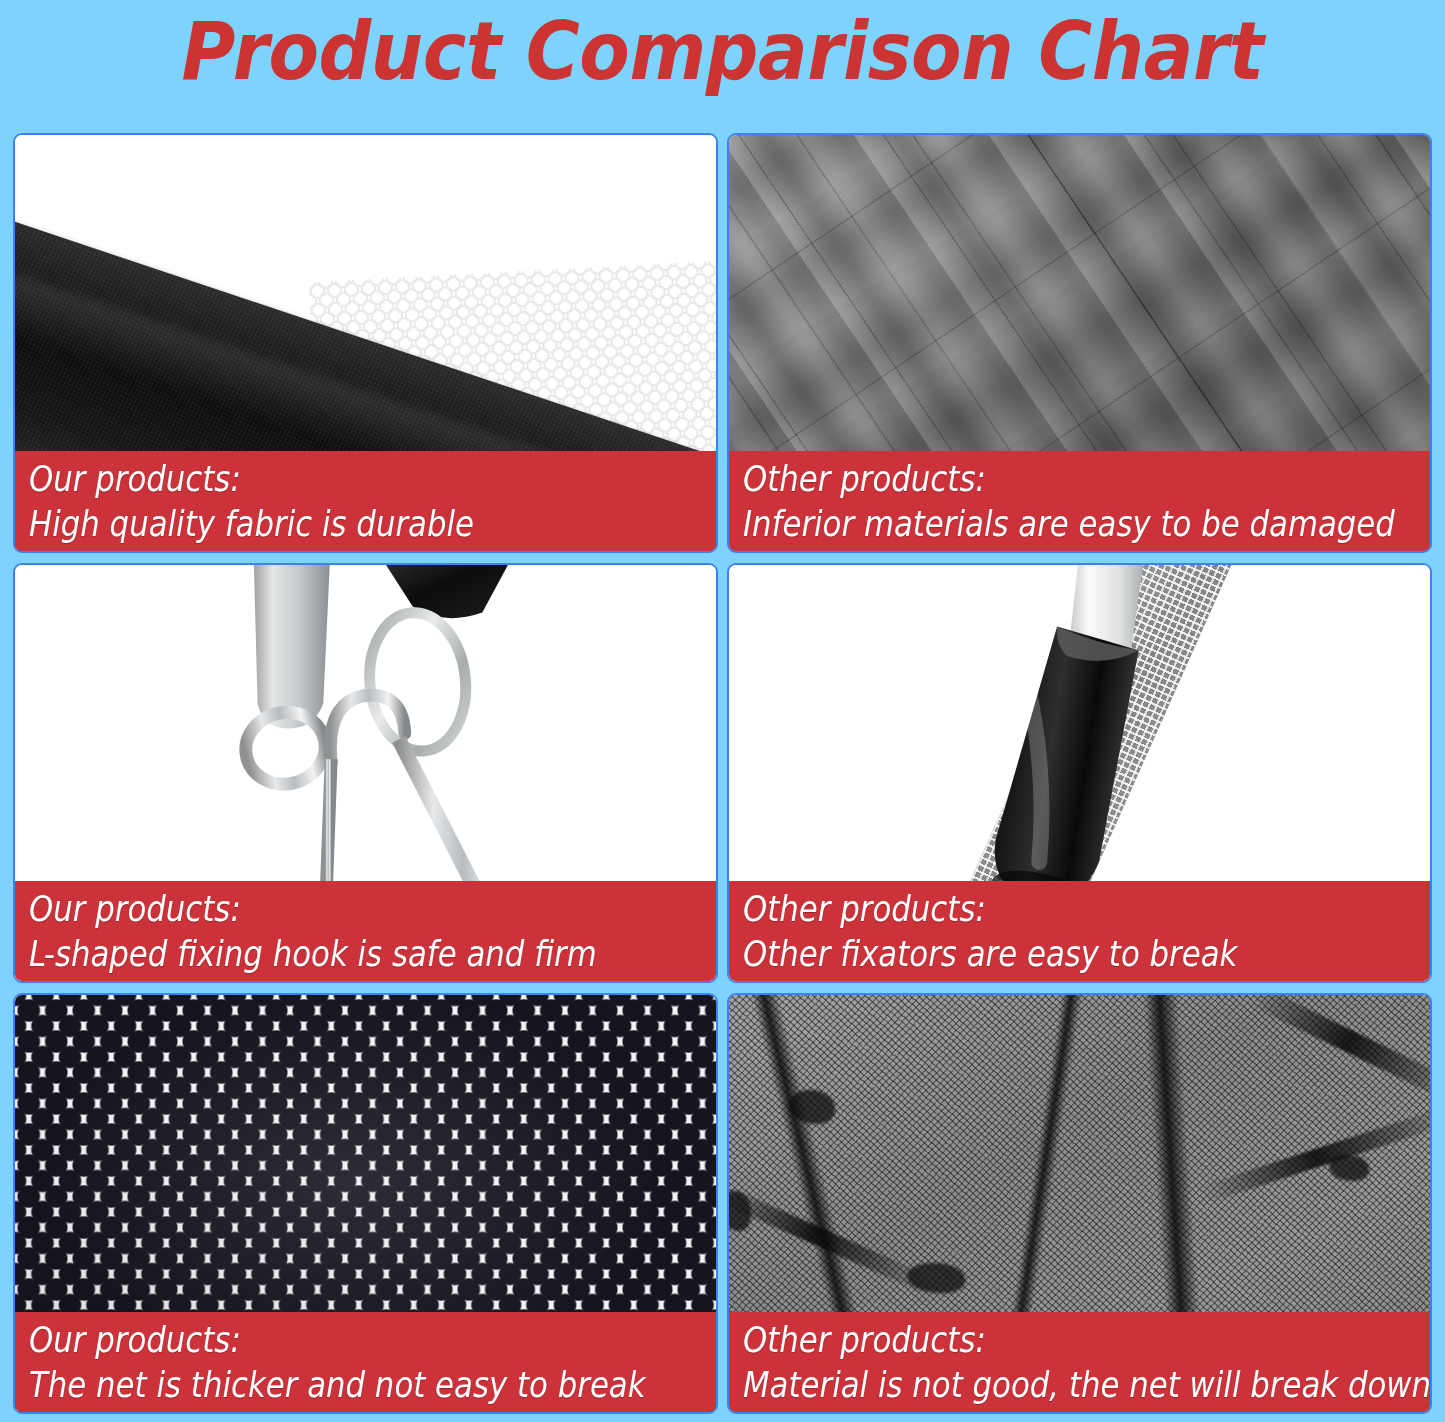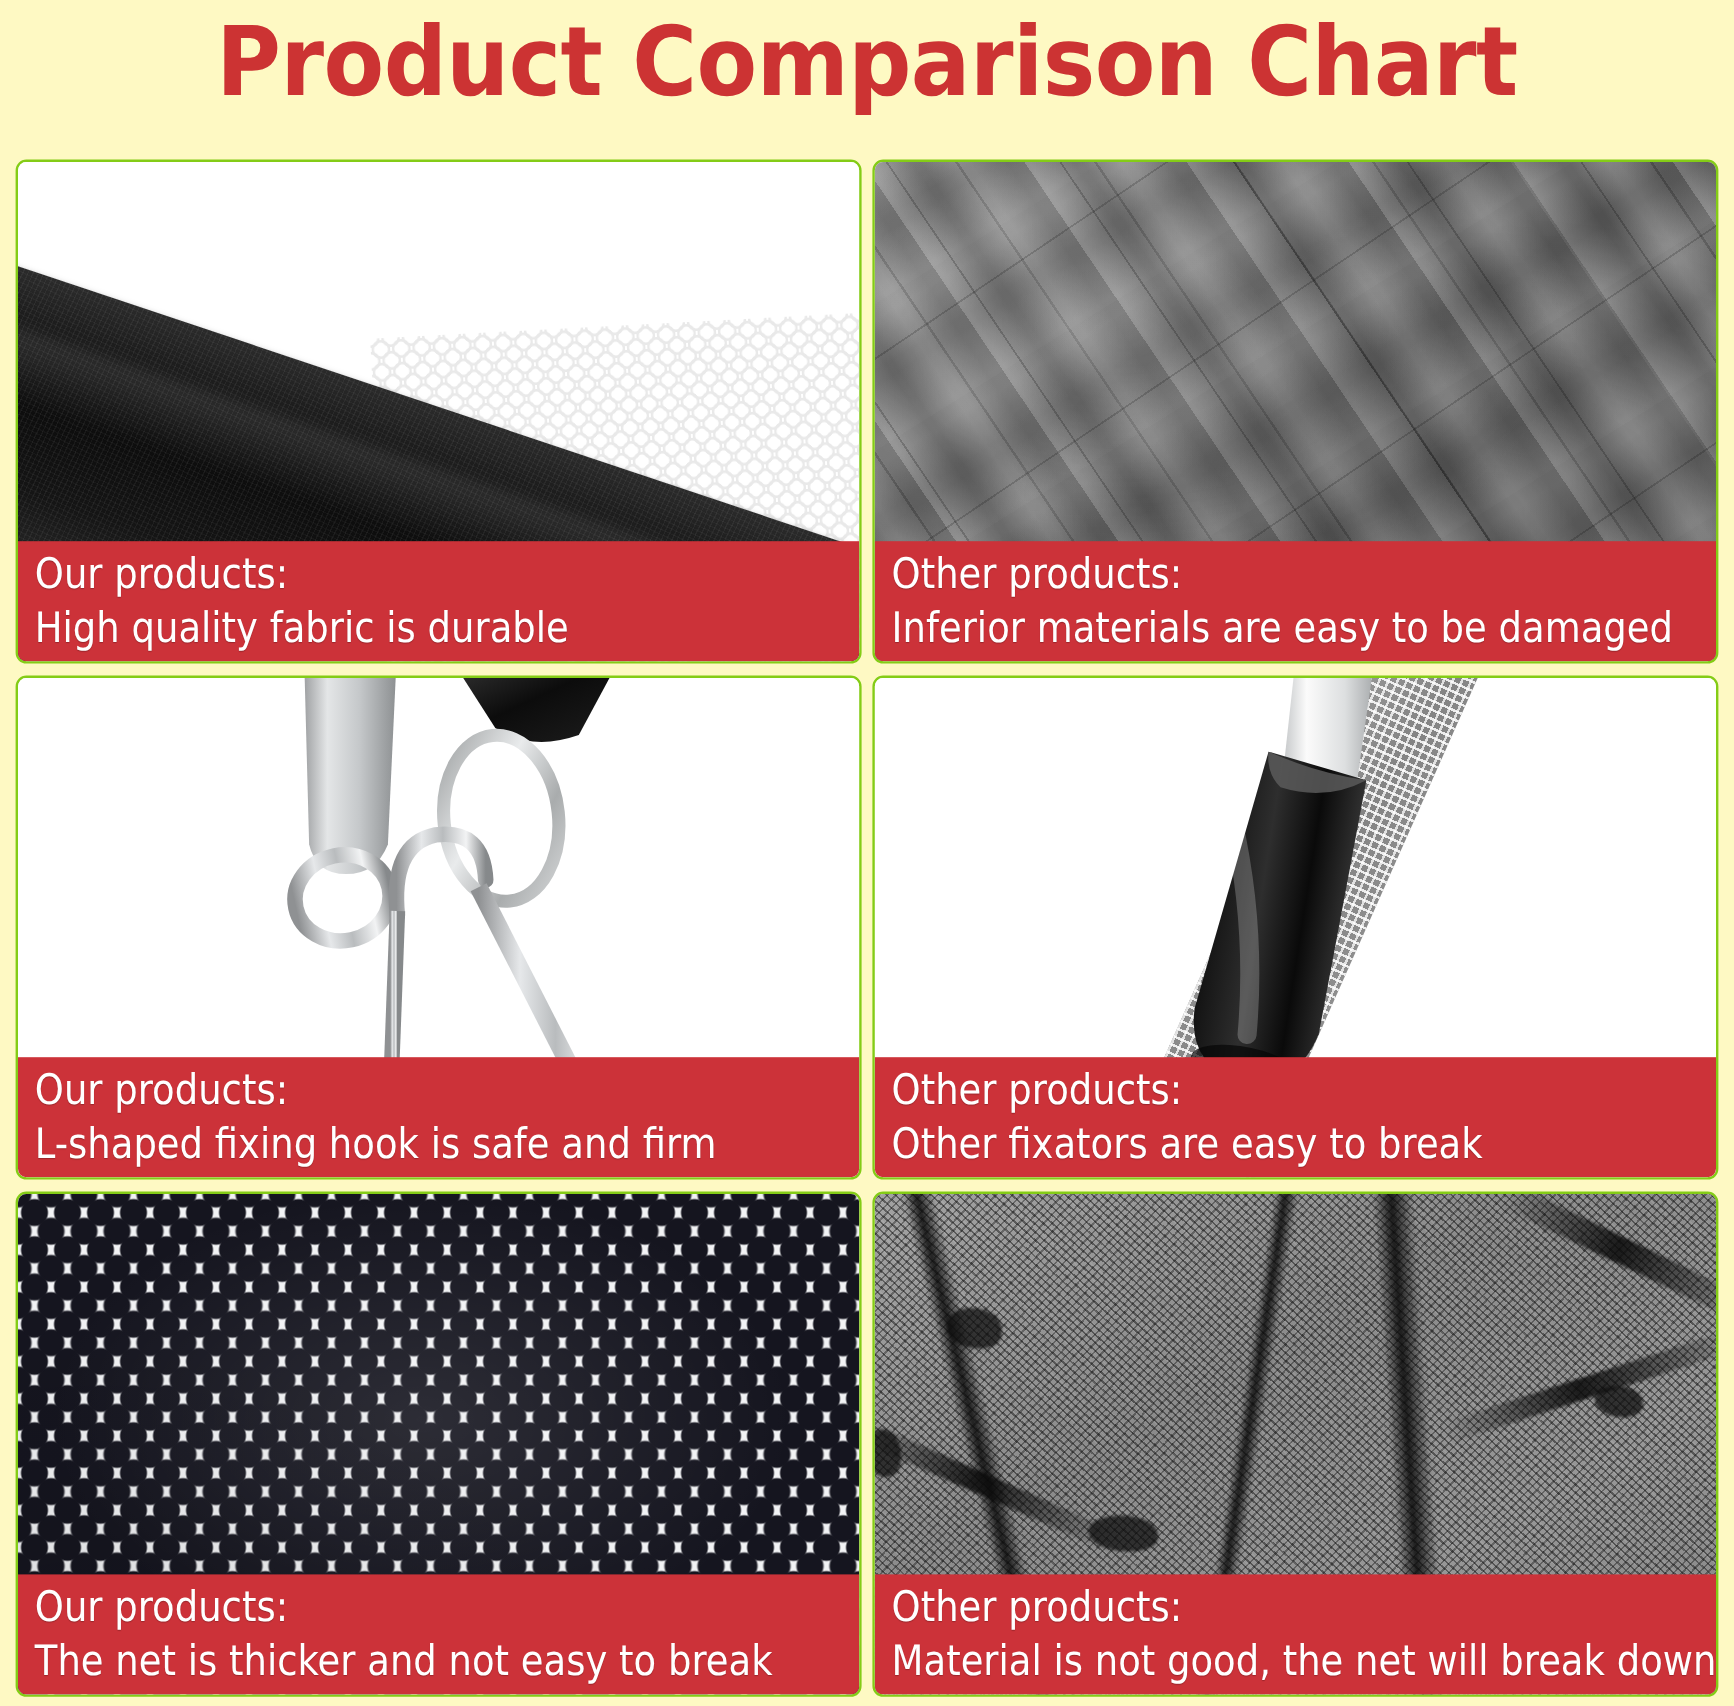--- a/index.html
+++ b/index.html
@@ -9,21 +9,22 @@
     height: 1422px;
     background: #ffffff;
     font-family: "Liberation Sans", sans-serif;
     overflow: hidden;
   }
 
   .page {
     position: relative;
     width: 1445px;
     height: 1422px;
-    background: #fef9c3;
+    background: #7dd3fc;
+    font-style: italic;
   }
 
   
   .title {
     position: absolute;
     top: 4px;
     left: 0;
     width: 1445px;
     height: 96px;
     display: flex;
@@ -49,21 +50,21 @@
     height: 1281px;
     display: grid;
     grid-template-columns: 705px 705px;
     grid-template-rows: 420px 420px 421px;
     column-gap: 9px;
     row-gap: 10px;
   }
 
   .panel {
     position: relative;
-    border: 2px solid #84cc16;
+    border: 2px solid #3b82f6;
     border-radius: 9px;
     overflow: hidden;
     background: #ffffff;
   }
 
   .photo {
     position: absolute;
     inset: 0;
     overflow: hidden;
   }

